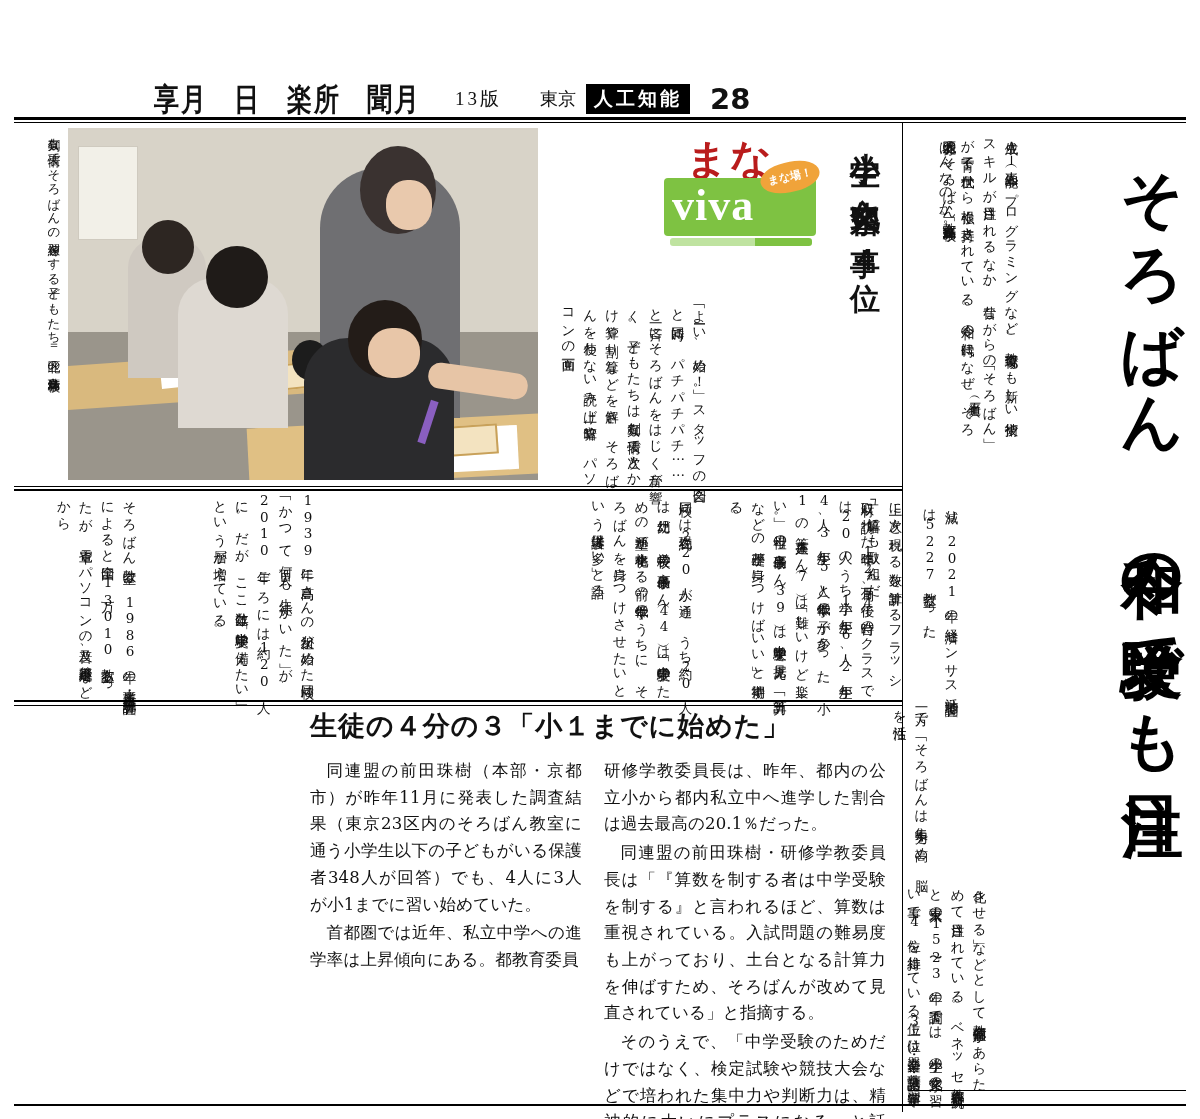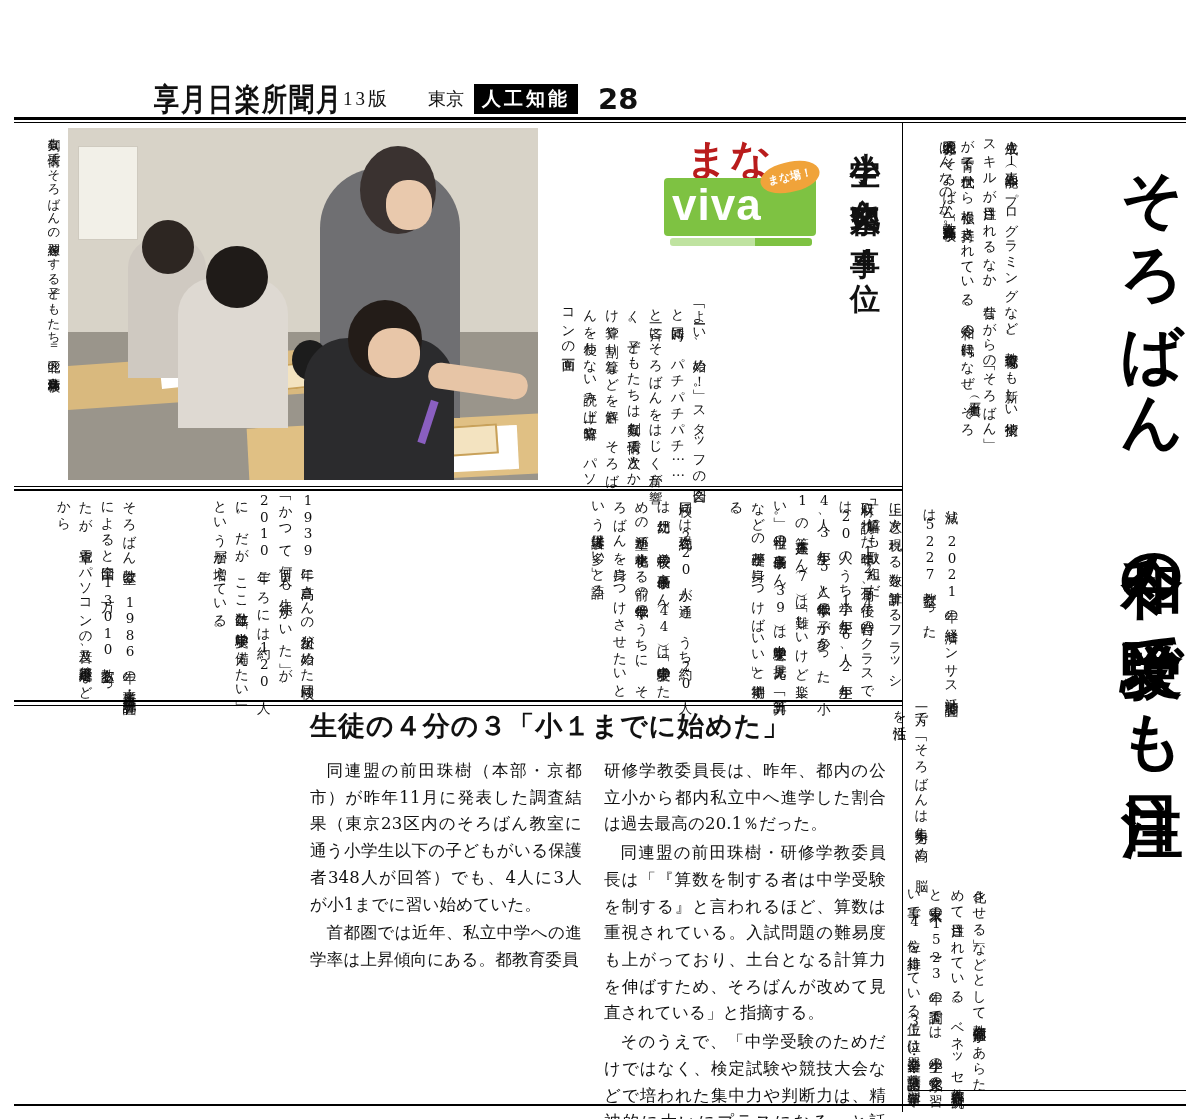--- a/index.html
+++ b/index.html
@@ -11,32 +11,32 @@
     position:relative;
   }
   .page{position:relative;width:1200px;height:1119px;}
 
   
   .masthead{
     position:absolute;left:14px;top:80px;width:1172px;height:38px;
     display:flex;align-items:center;
   }
   .mast-title{
-    display:flex;align-items:center;
+    display:flex;align-items:center;gap:26px;
     font-family:"DejaVu Serif", serif;
     font-weight:700;font-size:25px;letter-spacing:2px;
     margin-left:140px;
   }
   .mast-title span{display:inline-block;transform:scaleY(1.25);}
   .mast-date{
     margin-left:40px;font-size:23px;font-weight:700;
     font-family:"DejaVu Sans", sans-serif;letter-spacing:0px;
   }
   .mast-date .small{font-size:15px;font-weight:400;}
-  .mast-ed{font-size:19px;letter-spacing:3px;}
+  .mast-ed{margin-left:34px;font-size:19px;letter-spacing:3px;}
   .mast-region{margin-left:38px;font-size:18px;}
   .mast-cat{
     margin-left:10px;background:#000;color:#fff;font-size:19px;
     padding:2px 8px;letter-spacing:3px;font-weight:700;
   }
   .mast-page{margin-left:20px;font-size:29px;font-weight:700;
     font-family:"DejaVu Sans", sans-serif;}
 
   .rule-top{position:absolute;left:14px;top:117px;width:1172px;height:3px;background:#000;}
   .rule-top2{position:absolute;left:14px;top:122px;width:1172px;height:1px;background:#000;}
@@ -68,21 +68,21 @@
     font-family:"DejaVu Sans", sans-serif;font-weight:700;
     font-size:41px;color:#b91c1c;letter-spacing:2px;
     position:absolute;left:22px;top:4px;
   }
   .logo .viva-box{
     position:absolute;left:0;top:50px;width:152px;height:58px;
     background:#7ec242;border-radius:4px;
   }
   .logo .viva{
     position:absolute;left:8px;top:52px;
-    font-family:Liberation Sans, sans-serif;font-weight:700;
+    font-family:Liberation Serif, serif;font-weight:700;
     font-size:44px;color:#fff;letter-spacing:1px;
   }
   .logo .bubble{
     position:absolute;left:96px;top:34px;width:60px;height:30px;
     background:#f0a33a;border-radius:50%/55%;
     transform:rotate(-12deg);
   }
   .logo .bubble span{
     display:block;text-align:center;line-height:30px;
     font-family:"DejaVu Sans", sans-serif;font-size:11px;color:#fff;font-weight:700;

